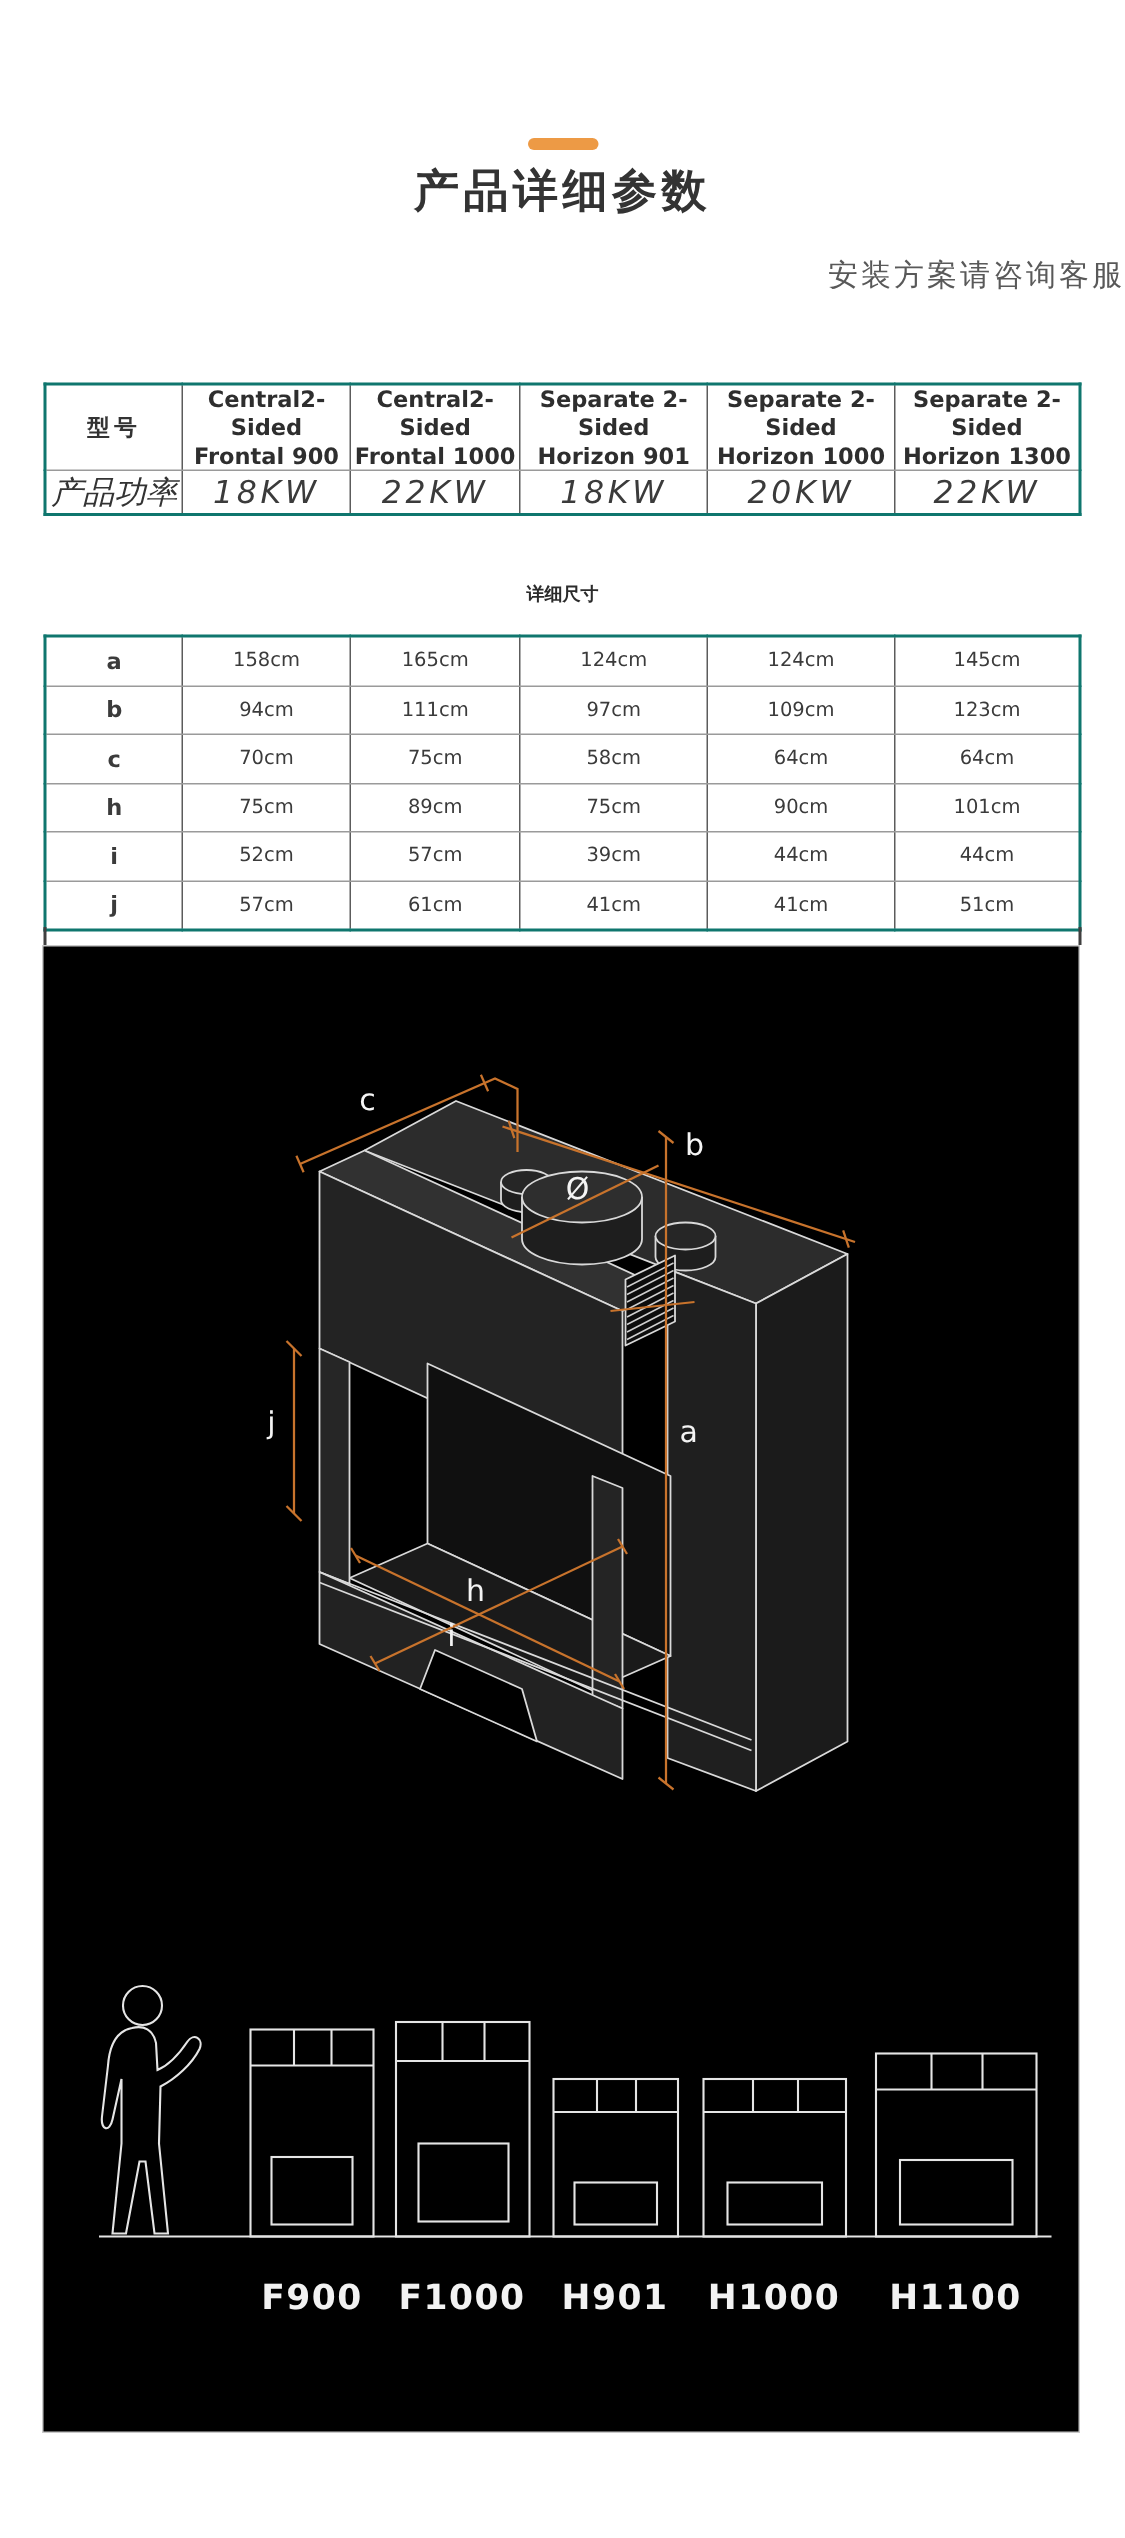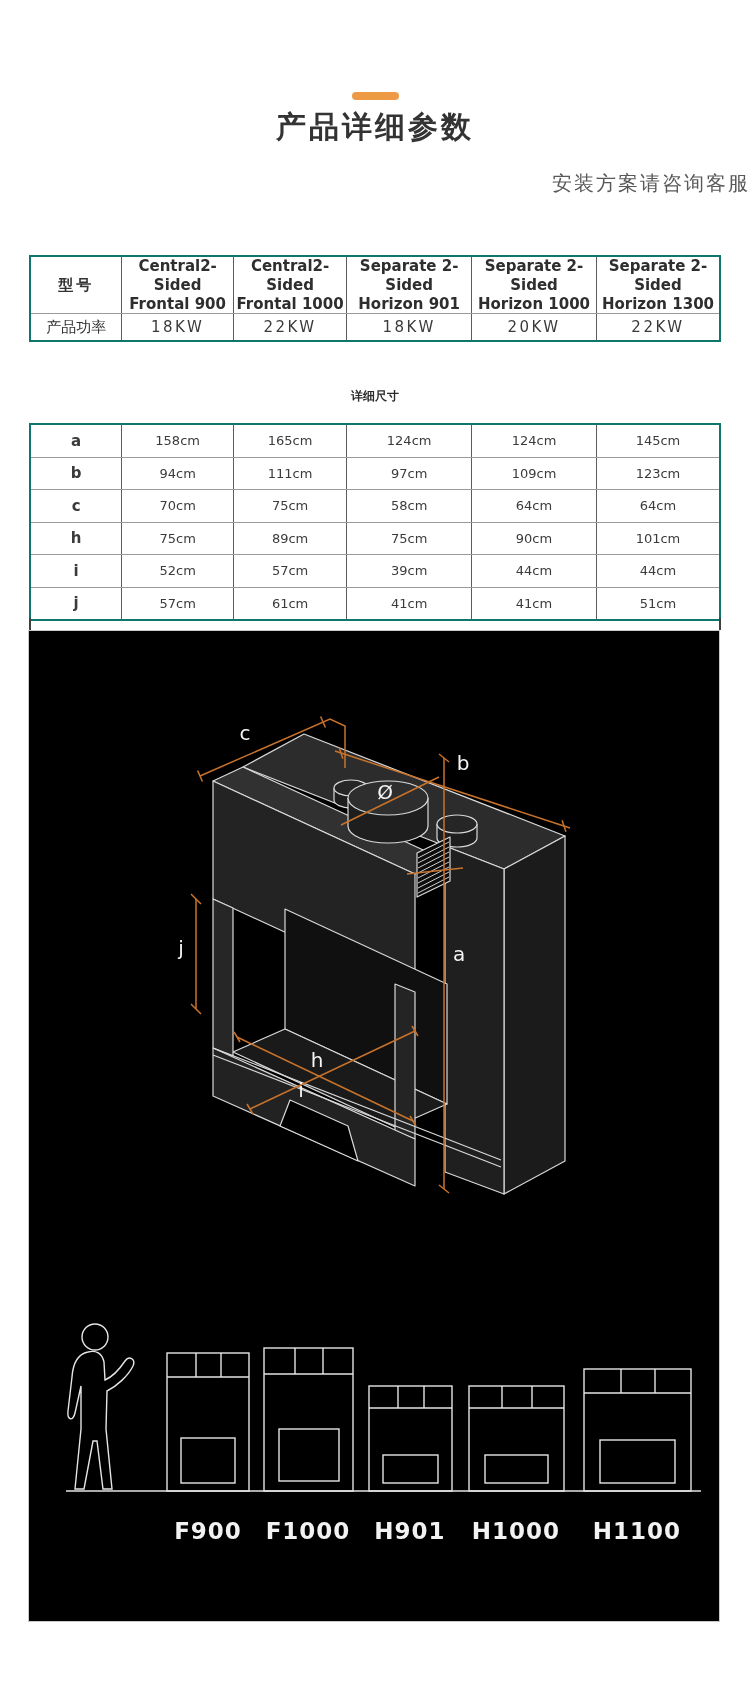--- a/index.html
+++ b/index.html
@@ -16,21 +16,21 @@
   
   table.spec{position:absolute;left:29px;width:692px;border-collapse:collapse;
              table-layout:fixed;color:#3b3b3b;border:2px solid #0f766e;}
   table.spec td{border-top:1px solid #9a9a9a;border-bottom:1px solid #9a9a9a;
                 border-left:1px solid #5c5c5c;border-right:1px solid #5c5c5c;
                 text-align:center;vertical-align:middle;padding:0;}
   #spec-table{top:255px;}
   #spec-table td.hdr{height:34px;font-size:15px;font-weight:bold;color:#2e2e2e;line-height:1.25;}
   #spec-table td.rowlabel{font-size:14px;color:#333;}
   #spec-table td.modelcol{font-size:15px;letter-spacing:3px;}
-  #spec-table tr.datarow td{height:26px;font-size:15px;}
+  #spec-table tr.datarow td{height:26px;font-size:21px;font-style:italic;}
   #spec-table tr.datarow td.spaced{letter-spacing:2.5px;}
   .section-heading{position:absolute;left:0;top:369px;width:100%;height:54px;line-height:54px;
                    text-align:center;font-size:12px;font-weight:bold;color:#2b2b2b;}
   #dims-table{top:423px;}
   #dims-table td{height:31.5px;font-size:13px;}
   #dims-table td.rowlabel{font-weight:bold;font-size:15px;}
   .table-strip{position:absolute;left:29px;top:618px;width:688px;height:12px;
                border-left:2px solid #3f3f3f;border-right:2px solid #3f3f3f;}
 
   

